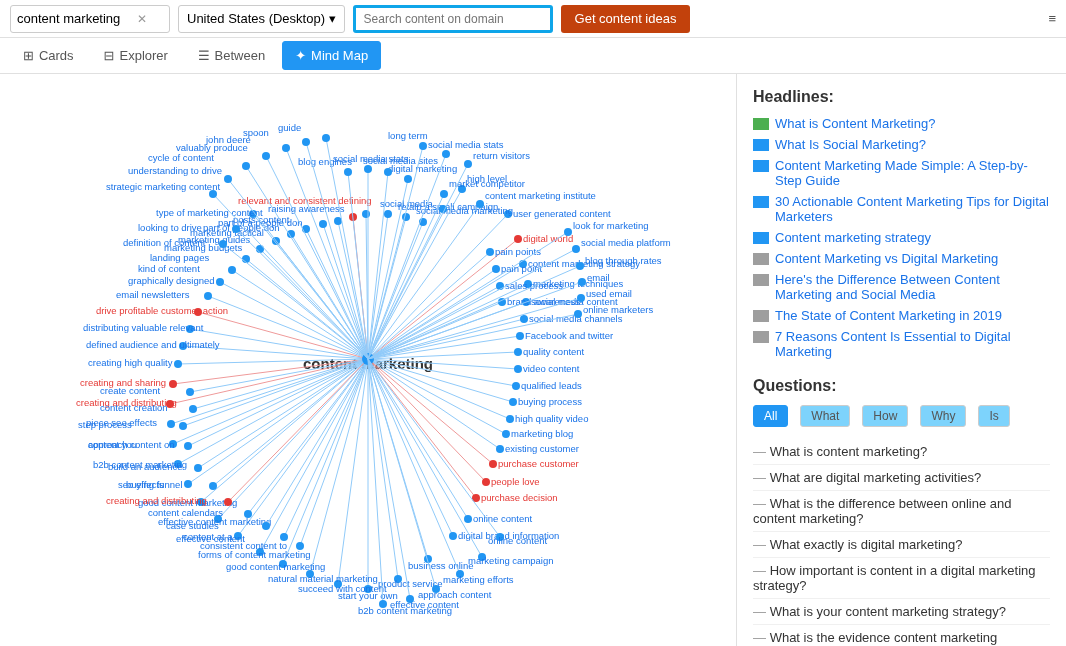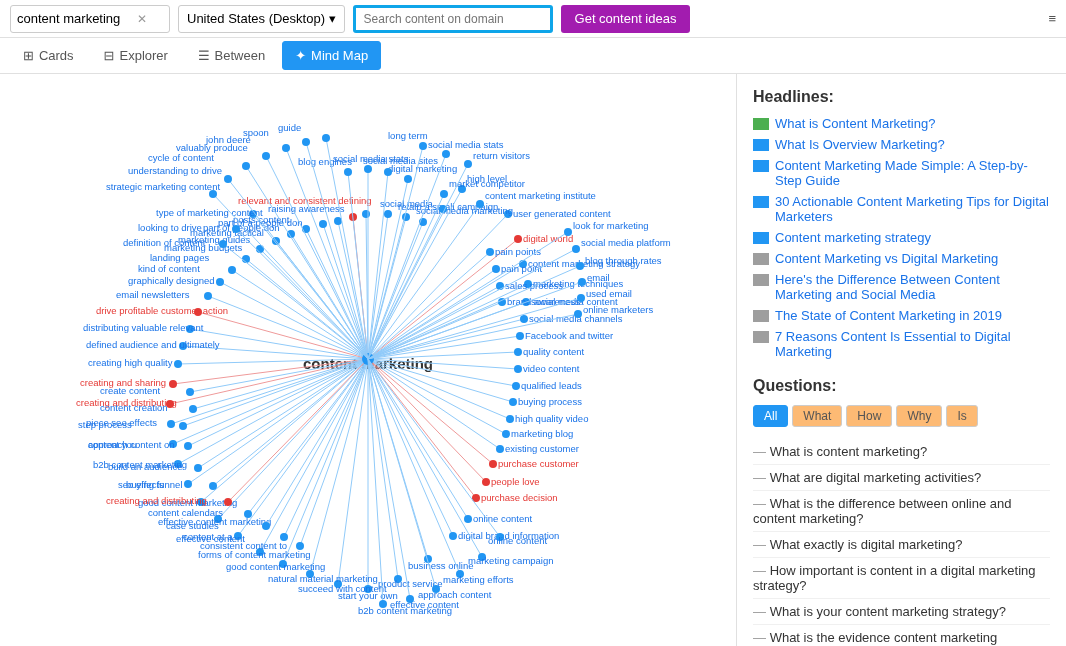--- a/index.html
+++ b/index.html
@@ -51,21 +51,21 @@
       border: 3px solid #0ea5e9;
       border-radius: 3px;
       padding: 3px 8px;
       height: 28px;
       outline: none;
       font-size: 12px;
       color: #ec4899;
       width: 200px;
     }
     .get-ideas-btn {
-      background: #a21caf;
+      background: #c2410c;
       color: white;
       border: none;
       border-radius: 3px;
       padding: 5px 14px;
       height: 28px;
       cursor: pointer;
       font-size: 13px;
       white-space: nowrap;
     }
     .menu-icon {
@@ -147,28 +147,28 @@
       height: 12px;
       flex-shrink: 0;
       margin-top: 2px;
       display: inline-block;
     }
     .flag-green { background: #4CAF50; }
     .flag-blue { background: #2196F3; }
     .flag-gray { background: #9e9e9e; }
     .filter-buttons {
       display: flex;
-      gap: 4px;
+      gap: 12px;
       margin-bottom: 12px;
     }
     .filter-btn {
       padding: 3px 10px;
       border: 1px solid #ccc;
       border-radius: 3px;
-      background: #fdba74;
+      background: #7dd3fc;
       cursor: pointer;
       font-size: 12px;
       color: #555;
     }
     .filter-btn.active {
       background: #2196F3;
       color: white;
       border-color: #2196F3;
     }
     .questions-list {
@@ -672,21 +672,21 @@
   <div class="right-panel">
     <div class="section-title">Headlines:</div>
 
     <ul class="headlines-list">
       <li>
         <span class="flag-icon flag-green"></span>
         <span>What is Content Marketing?</span>
       </li>
       <li>
         <span class="flag-icon flag-blue"></span>
-        <span>What Is Overview Marketing?</span>
+        <span>What Is Social Marketing?</span>
       </li>
       <li>
         <span class="flag-icon flag-blue"></span>
         <span>Content Marketing Made Simple: A Step-by-Step Guide</span>
       </li>
       <li>
         <span class="flag-icon flag-blue"></span>
         <span>30 Actionable Content Marketing Tips for Digital Marketers</span>
       </li>
       <li>

